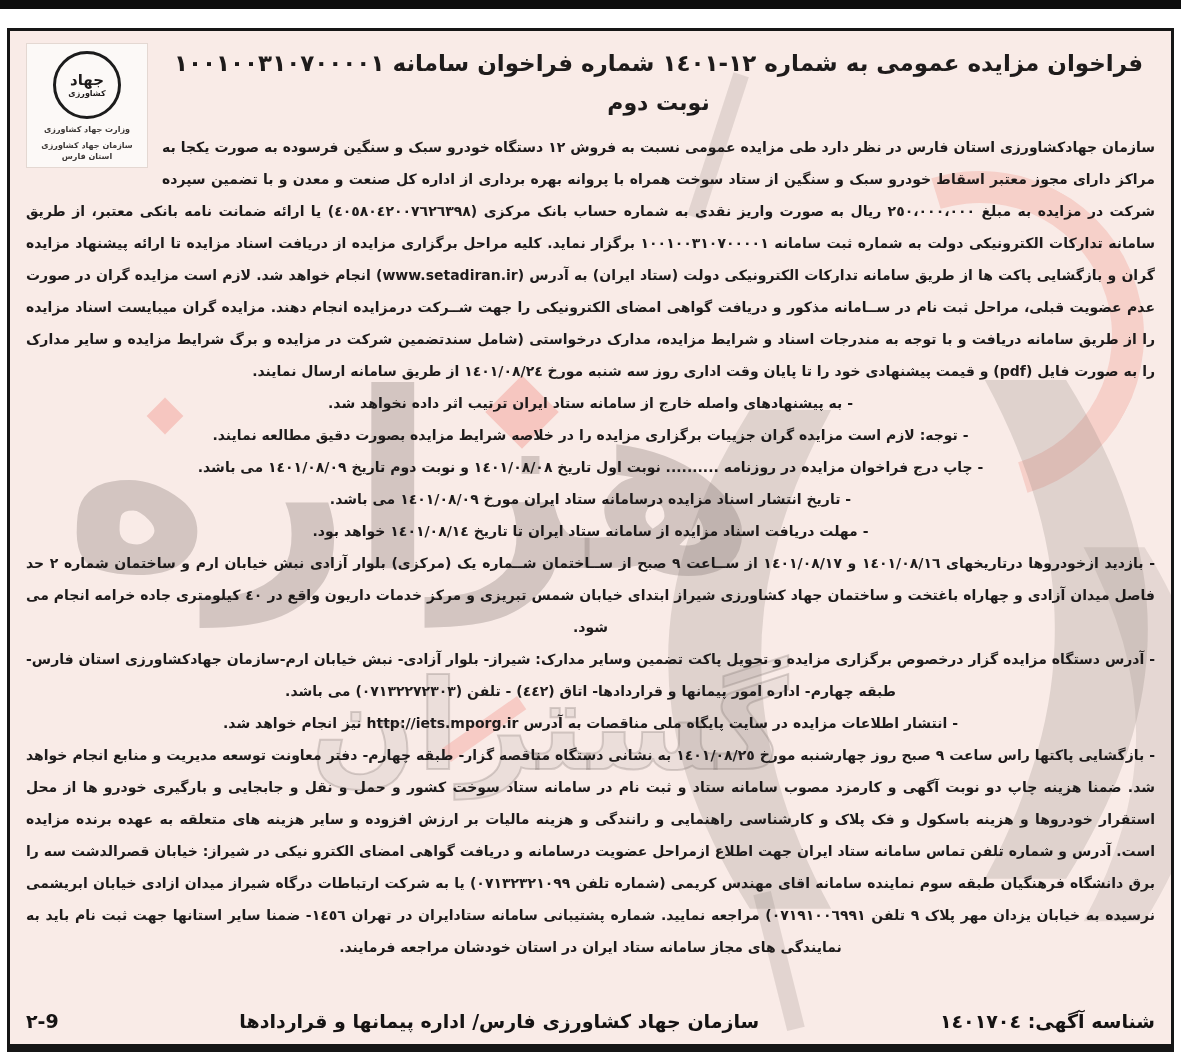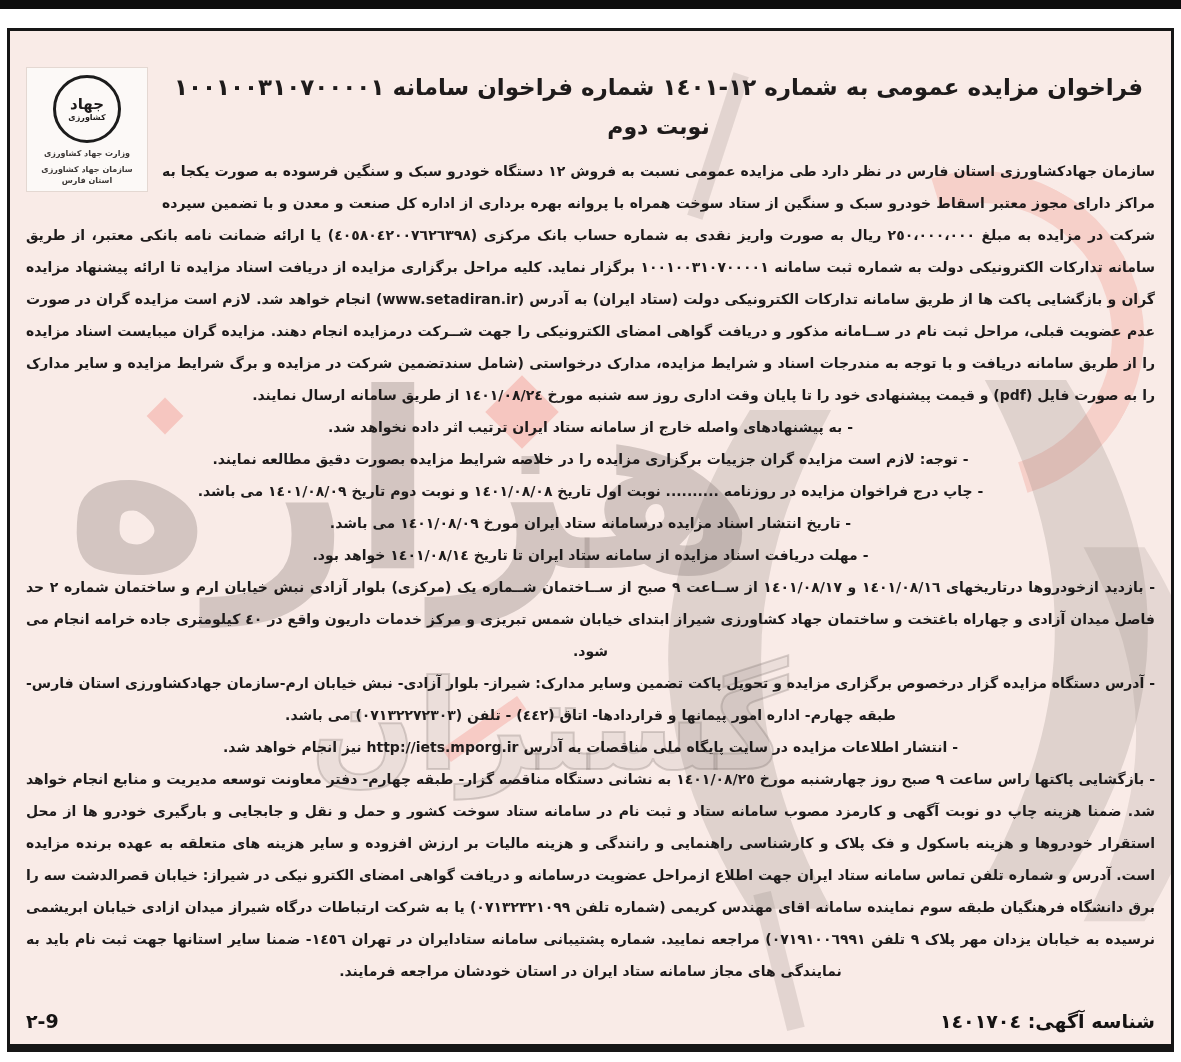--- a/index.html
+++ b/index.html
@@ -23,21 +23,21 @@
   .wm-bar.b2{left:760px;top:860px;width:18px;height:140px;transform:rotate(-14deg);}
   .wm-arc{position:absolute;left:805px;top:140px;width:265px;height:265px;border-radius:50%;
           border:32px solid rgba(243,178,170,0.48);border-left-color:transparent;
           border-bottom-color:transparent;transform:rotate(28deg);}
   .wm-diamond{position:absolute;background:rgba(244,168,160,0.55);transform:rotate(45deg);}
   .wm-diamond.d1{left:486px;top:355px;width:52px;height:52px;}
   .wm-diamond.d2{left:142px;top:372px;width:26px;height:26px;}
   .wm-slash{position:absolute;left:428px;top:690px;width:92px;height:16px;
             background:rgba(244,168,160,0.48);transform:rotate(-35deg);}
   
-  .content{position:relative;z-index:2;padding:8px 16px 0 16px;color:#1e1b1b;margin-top:24px;}
+  .content{position:relative;z-index:2;padding:8px 16px 0 16px;color:#1e1b1b;}
   .logoblock{float:left;width:122px;margin:4px 14px 8px 0;text-align:center;}
   .logobox{background:#fcf9f7;border:1px solid #e4d8d2;padding:7px 4px 5px;}
   .emblem{width:62px;height:62px;border:3px solid #1c1c1c;border-radius:50%;margin:0 auto 5px;
           display:flex;flex-direction:column;align-items:center;justify-content:center;font-weight:bold;}
   .emblem-top{font-size:15px;line-height:17px;}
   .emblem-bottom{font-size:8px;line-height:10px;}
   .logo-cap{font-size:8px;font-weight:bold;color:#3c3836;line-height:11px;margin-top:5px;}
   .title1{text-align:center;font-weight:bold;font-size:23px;line-height:32px;padding-top:8px;}
   .title2{text-align:center;font-weight:bold;font-size:22px;line-height:28px;margin:10px 0 14px;}
   .bodytext{font-size:14px;font-weight:bold;line-height:32px;}
@@ -93,16 +93,17 @@
       <div class="item">- مهلت دریافت اسناد مزایده از سامانه ستاد ایران تا تاریخ ١٤٠١/٠٨/١٤ خواهد بود.</div>
       <div class="item">- بازدید ازخودروها درتاریخهای ١٤٠١/٠٨/١٦ و ١٤٠١/٠٨/١٧ از ســاعت ٩ صبح از ســاختمان شــماره یک (مرکزی) بلوار آزادی نبش خیابان ارم و ساختمان شماره ٢ حد فاصل میدان آزادی و چهاراه باغتخت و ساختمان جهاد کشاورزی شیراز ابتدای خیابان شمس تبریزی و مرکز خدمات داریون واقع در ٤٠ کیلومتری جاده خرامه انجام می شود.</div>
       <div class="item">- آدرس دستگاه مزایده گزار درخصوص برگزاری مزایده و تحویل پاکت تضمین وسایر مدارک: شیراز- بلوار آزادی- نبش خیابان ارم-سازمان جهادکشاورزی استان فارس- طبقه چهارم- اداره امور  پیمانها و قراردادها- اتاق (٤٤٢) - تلفن (٠٧١٣٢٢٧٢٣٠٣) می باشد.</div>
       <div class="item">- انتشار اطلاعات مزایده در سایت پایگاه ملی مناقصات به آدرس http://iets.mporg.ir نیز انجام خواهد شد.</div>
       <div class="item">- بازگشایی پاکتها راس ساعت ٩ صبح روز چهارشنبه مورخ ١٤٠١/٠٨/٢٥ به نشانی  دستگاه مناقصه گزار- طبقه چهارم- دفتر معاونت توسعه مدیریت و منابع انجام خواهد شد. ضمنا هزینه چاپ دو نوبت آگهی و کارمزد مصوب سامانه ستاد و ثبت نام در سامانه ستاد سوخت کشور و حمل و نقل و جابجایی و بارگیری  خودرو ها  از محل استقرار خودروها و هزینه باسکول و فک پلاک و کارشناسی راهنمایی و رانندگی و هزینه مالیات بر ارزش افزوده و  سایر هزینه های متعلقه به عهده برنده مزایده است. آدرس  و شماره تلفن تماس سامانه ستاد  ایران جهت  اطلاع ازمراحل عضویت درسامانه و دریافت گواهی امضای الکترو نیکی در شیراز: خیابان قصرالدشت سه را برق دانشگاه فرهنگیان طبقه سوم نماینده سامانه اقای مهندس کریمی (شماره تلفن ٠٧١٣٢٣٢١٠٩٩) یا به شرکت ارتباطات درگاه شیراز میدان ازادی خیابان ابریشمی نرسیده به خیابان یزدان مهر پلاک ٩ تلفن ٠٧١٩١٠٠٦٩٩١) مراجعه نمایید. شماره پشتیبانی سامانه ستادایران در تهران ١٤٥٦- ضمنا سایر استانها جهت ثبت نام باید به نمایندگی های مجاز سامانه ستاد ایران در استان خودشان  مراجعه فرمایند.</div>
     </div>
   </div>
 
   <div class="footer">
     <span>شناسه آگهی: ١٤٠١٧٠٤</span>
+    <span class="mid">سازمان جهاد کشاورزی فارس/ اداره پیمانها و قراردادها</span>
     <span>9-٢</span>
   </div>
 
 </div>
 
 </body></html>

